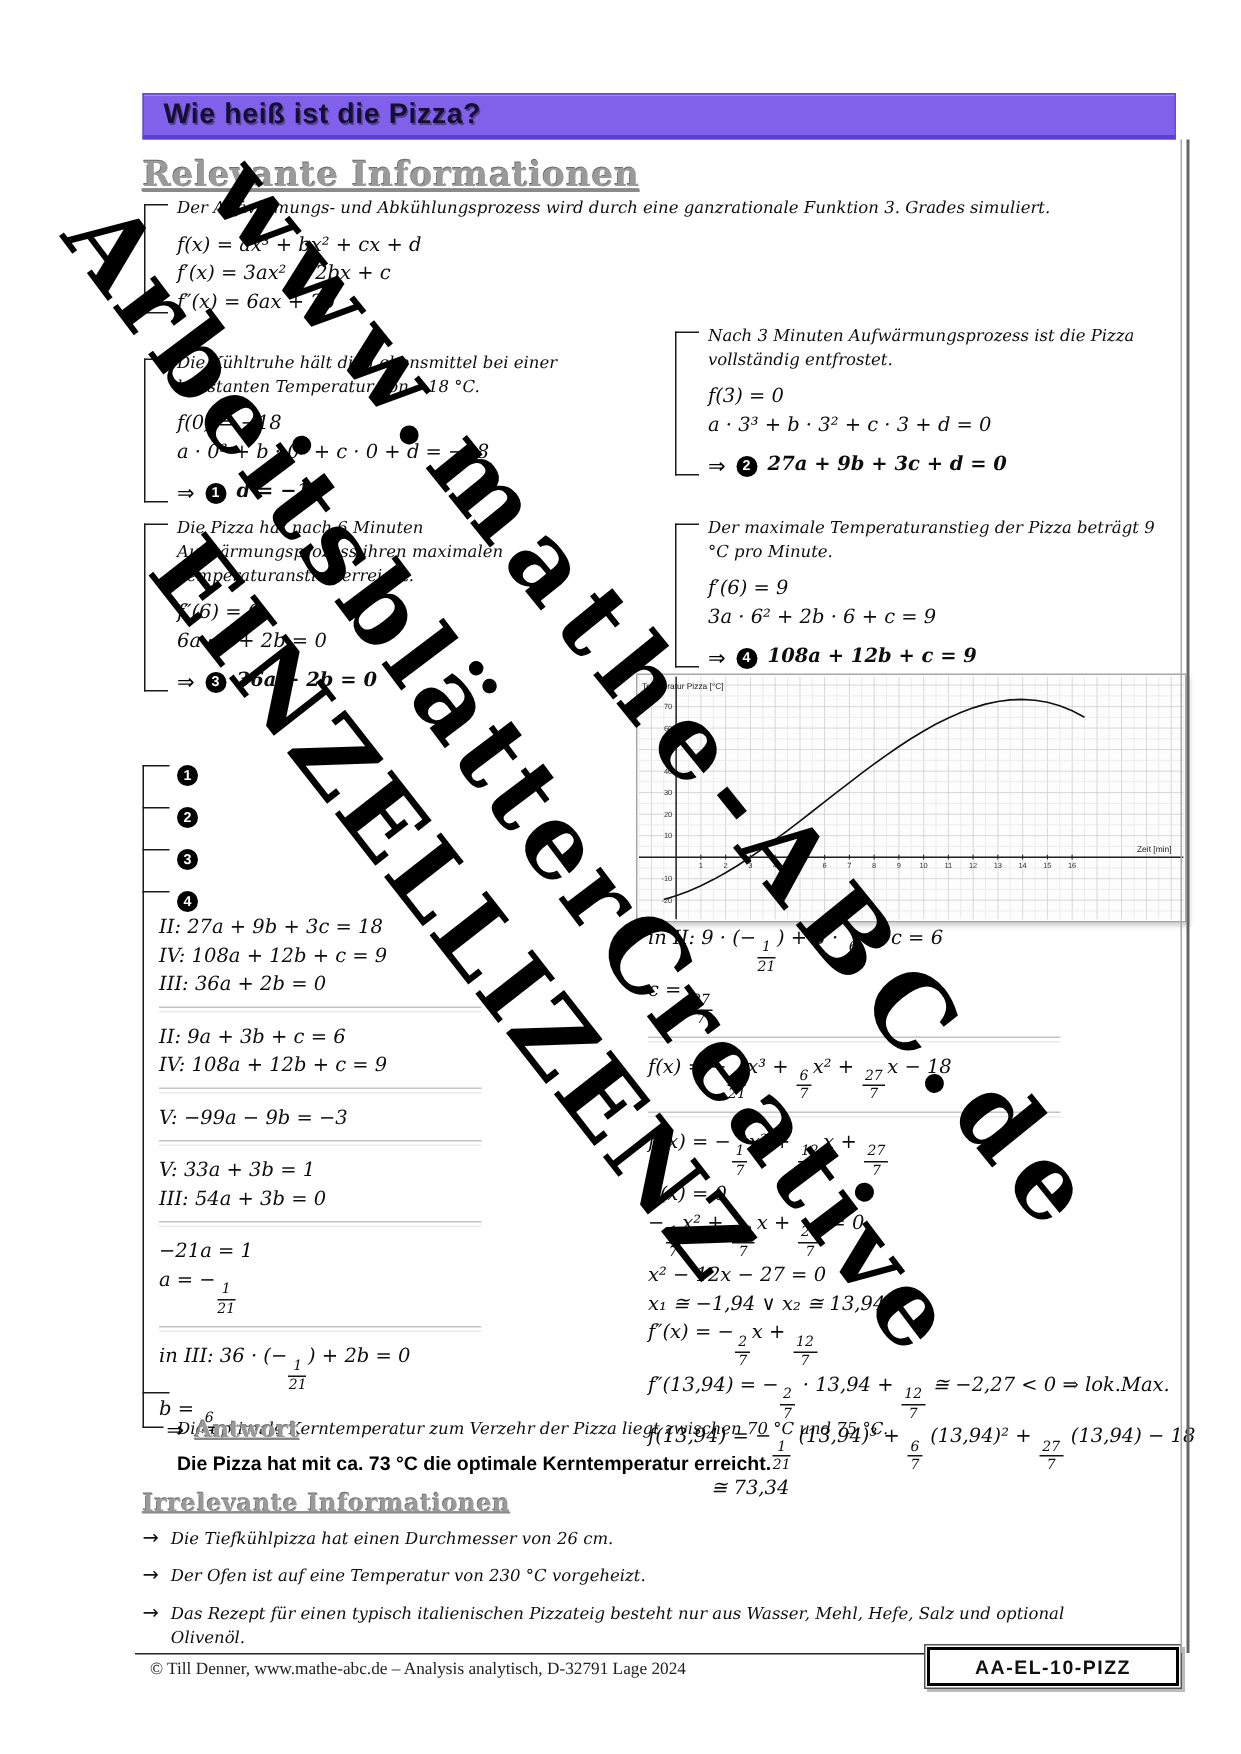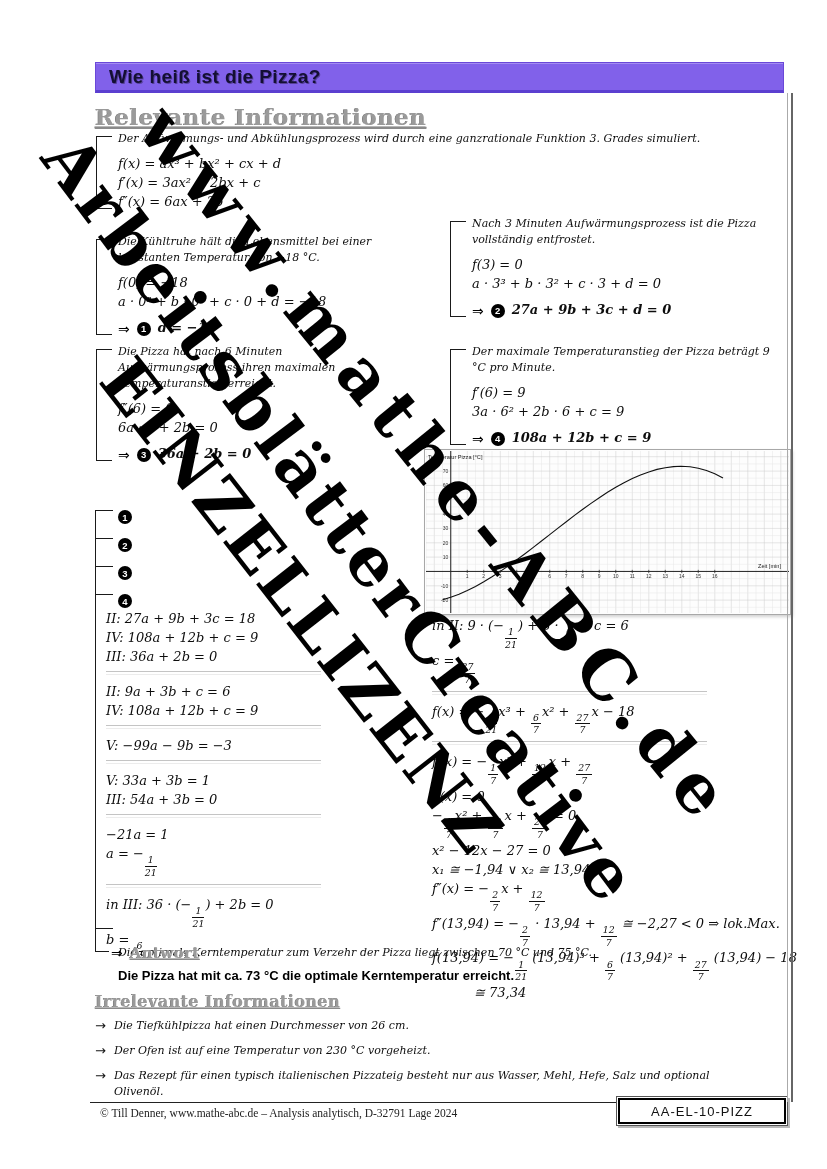--- a/index.html
+++ b/index.html
@@ -57,21 +57,21 @@
   .bullet{display:flex;gap:8px;margin-bottom:9px;align-items:flex-start;}
   .bullet .arrow{font-family:"DejaVu Sans",sans-serif;font-size:13px;line-height:16px;}
 
   .answer-line{font-size:13px;font-weight:bold;color:#000;}
 
   
   .footer-text{font-family:"Liberation Serif",serif;font-size:11.5px;color:#222;}
   .code-box{background:#fff;border:1px solid #555;box-shadow:2px 2px 0 #bbb;
     display:flex;align-items:center;justify-content:center;}
   .code-box .inner{border:2px solid #000;width:calc(100% - 6px);height:calc(100% - 6px);
-    display:flex;align-items:center;justify-content:center;font-weight:normal;font-size:13px;letter-spacing:1px;}
+    display:flex;align-items:center;justify-content:center;font-weight:bold;font-size:13px;letter-spacing:1px;}
 
   
   .wm{position:absolute;font-family:"DejaVu Serif",serif;font-weight:bold;color:#000;
       white-space:nowrap;transform-origin:0 0;z-index:60;pointer-events:none;}
   .wm1{left:185px;top:90px;font-size:68px;letter-spacing:10px;transform:rotate(51deg);}
   .wm2{left:90px;top:120px;font-size:68px;letter-spacing:4px;transform:rotate(53deg);}
   .wm3{left:146px;top:343px;font-size:66px;letter-spacing:3px;transform:rotate(52deg);}
 
   .right-edge1{border-left:1px solid #aaa;}
   .right-edge2{border-left:2px solid #666;}

